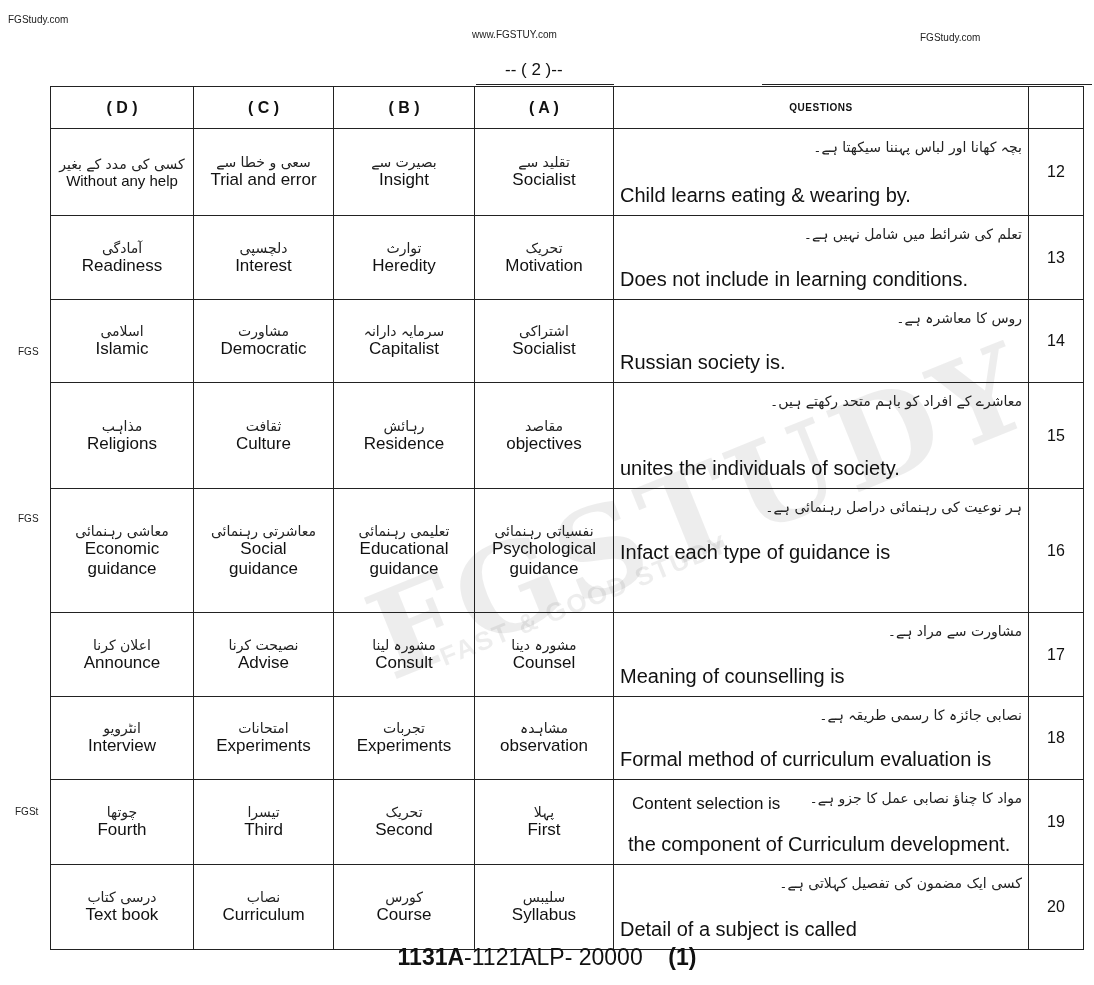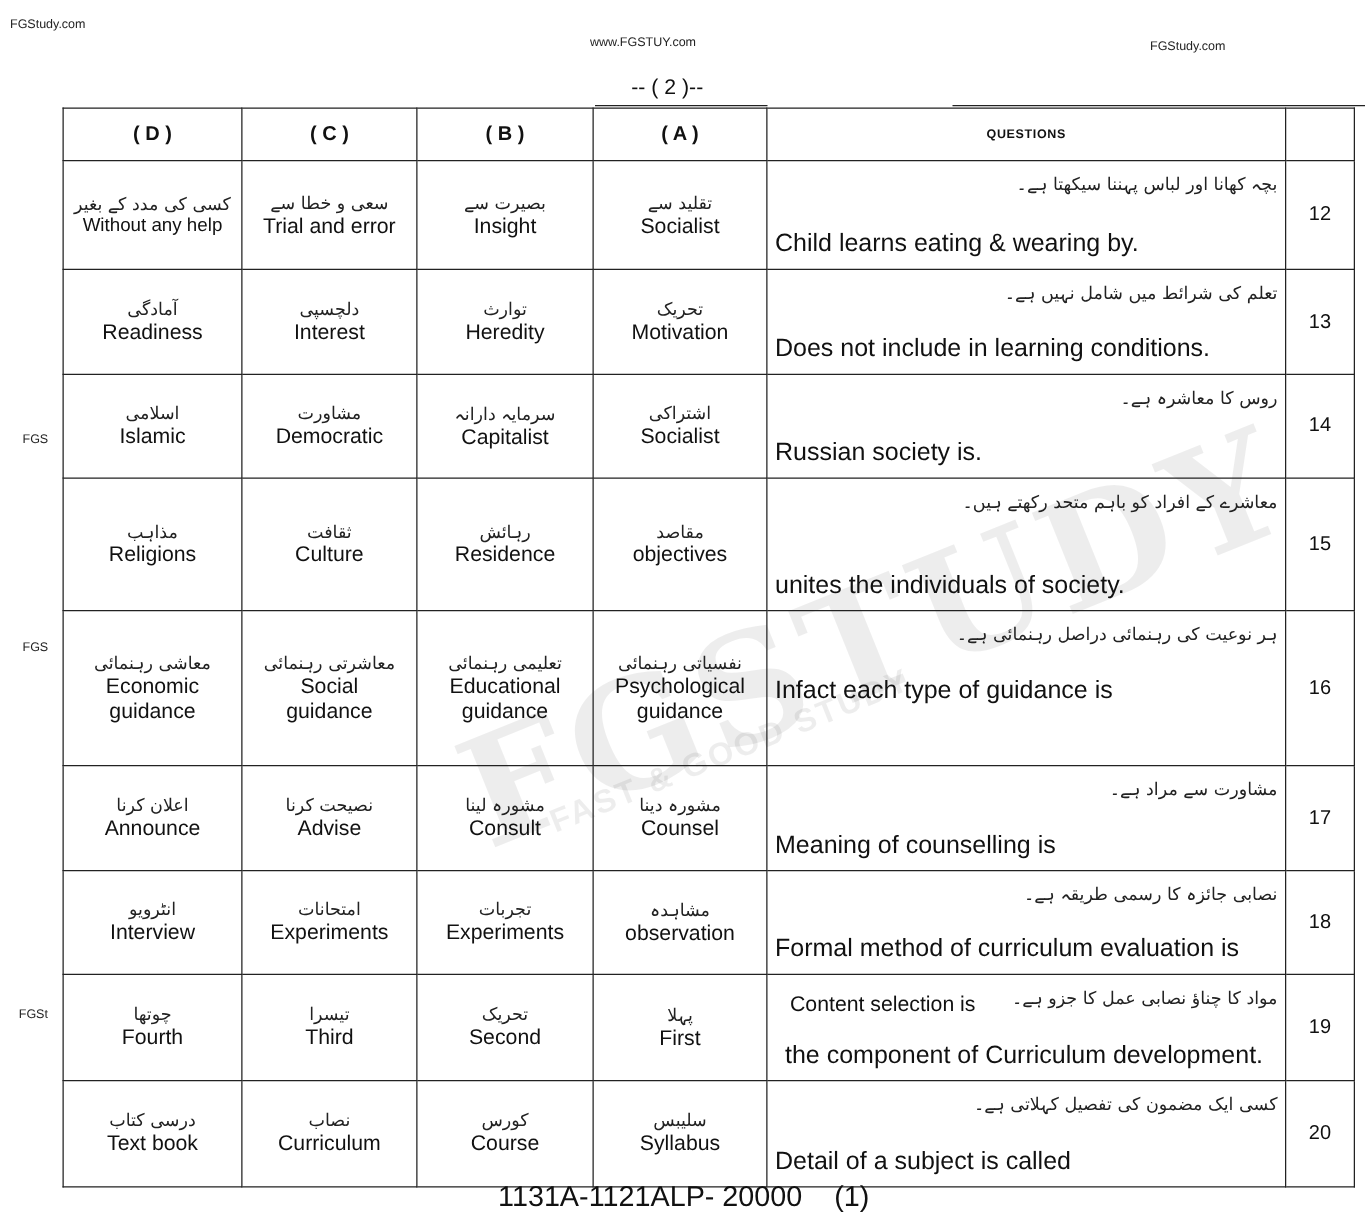--- a/index.html
+++ b/index.html
@@ -22,21 +22,21 @@
   .ur { font-family:"DejaVu Sans", sans-serif; font-size:14px; direction:rtl; color:#222; }
   .en { font-size:17px; }
   .en.small { font-size:15px; }
   td.qcell { text-align:left; vertical-align:top; position:relative; }
   td.qcell .qur { position:absolute; right:6px; top:10px; direction:rtl; font-size:14px; color:#222;
                   font-family:"DejaVu Sans", sans-serif; }
   td.qcell .qen { position:absolute; left:6px; bottom:8px; font-size:20px; }
   td.qcell .qen-top { position:absolute; left:18px; top:14px; font-size:17px; }
   td.num { font-size:16px; vertical-align:top; padding-top:14px; }
   .footer { position:absolute; left:0; width:1094px; top:944px; text-align:center; font-size:23px; }
-  .footer b { font-weight:normal; }
+  .footer b { font-weight:bold; }
   .margin-frag { position:absolute; left:18px; font-size:10px; color:#222; }
 </style>
 </head>
 <body>
 
 <div class="wm" style="left:8px;top:14px;">FGStudy.com</div>
 <div class="wm" style="left:472px;top:29px;">www.FGSTUY.com</div>
 <div class="wm" style="left:920px;top:32px;">FGStudy.com</div>
 <div class="pageno">-- ( 2 )--</div>
 <div class="pageno-line"></div>

